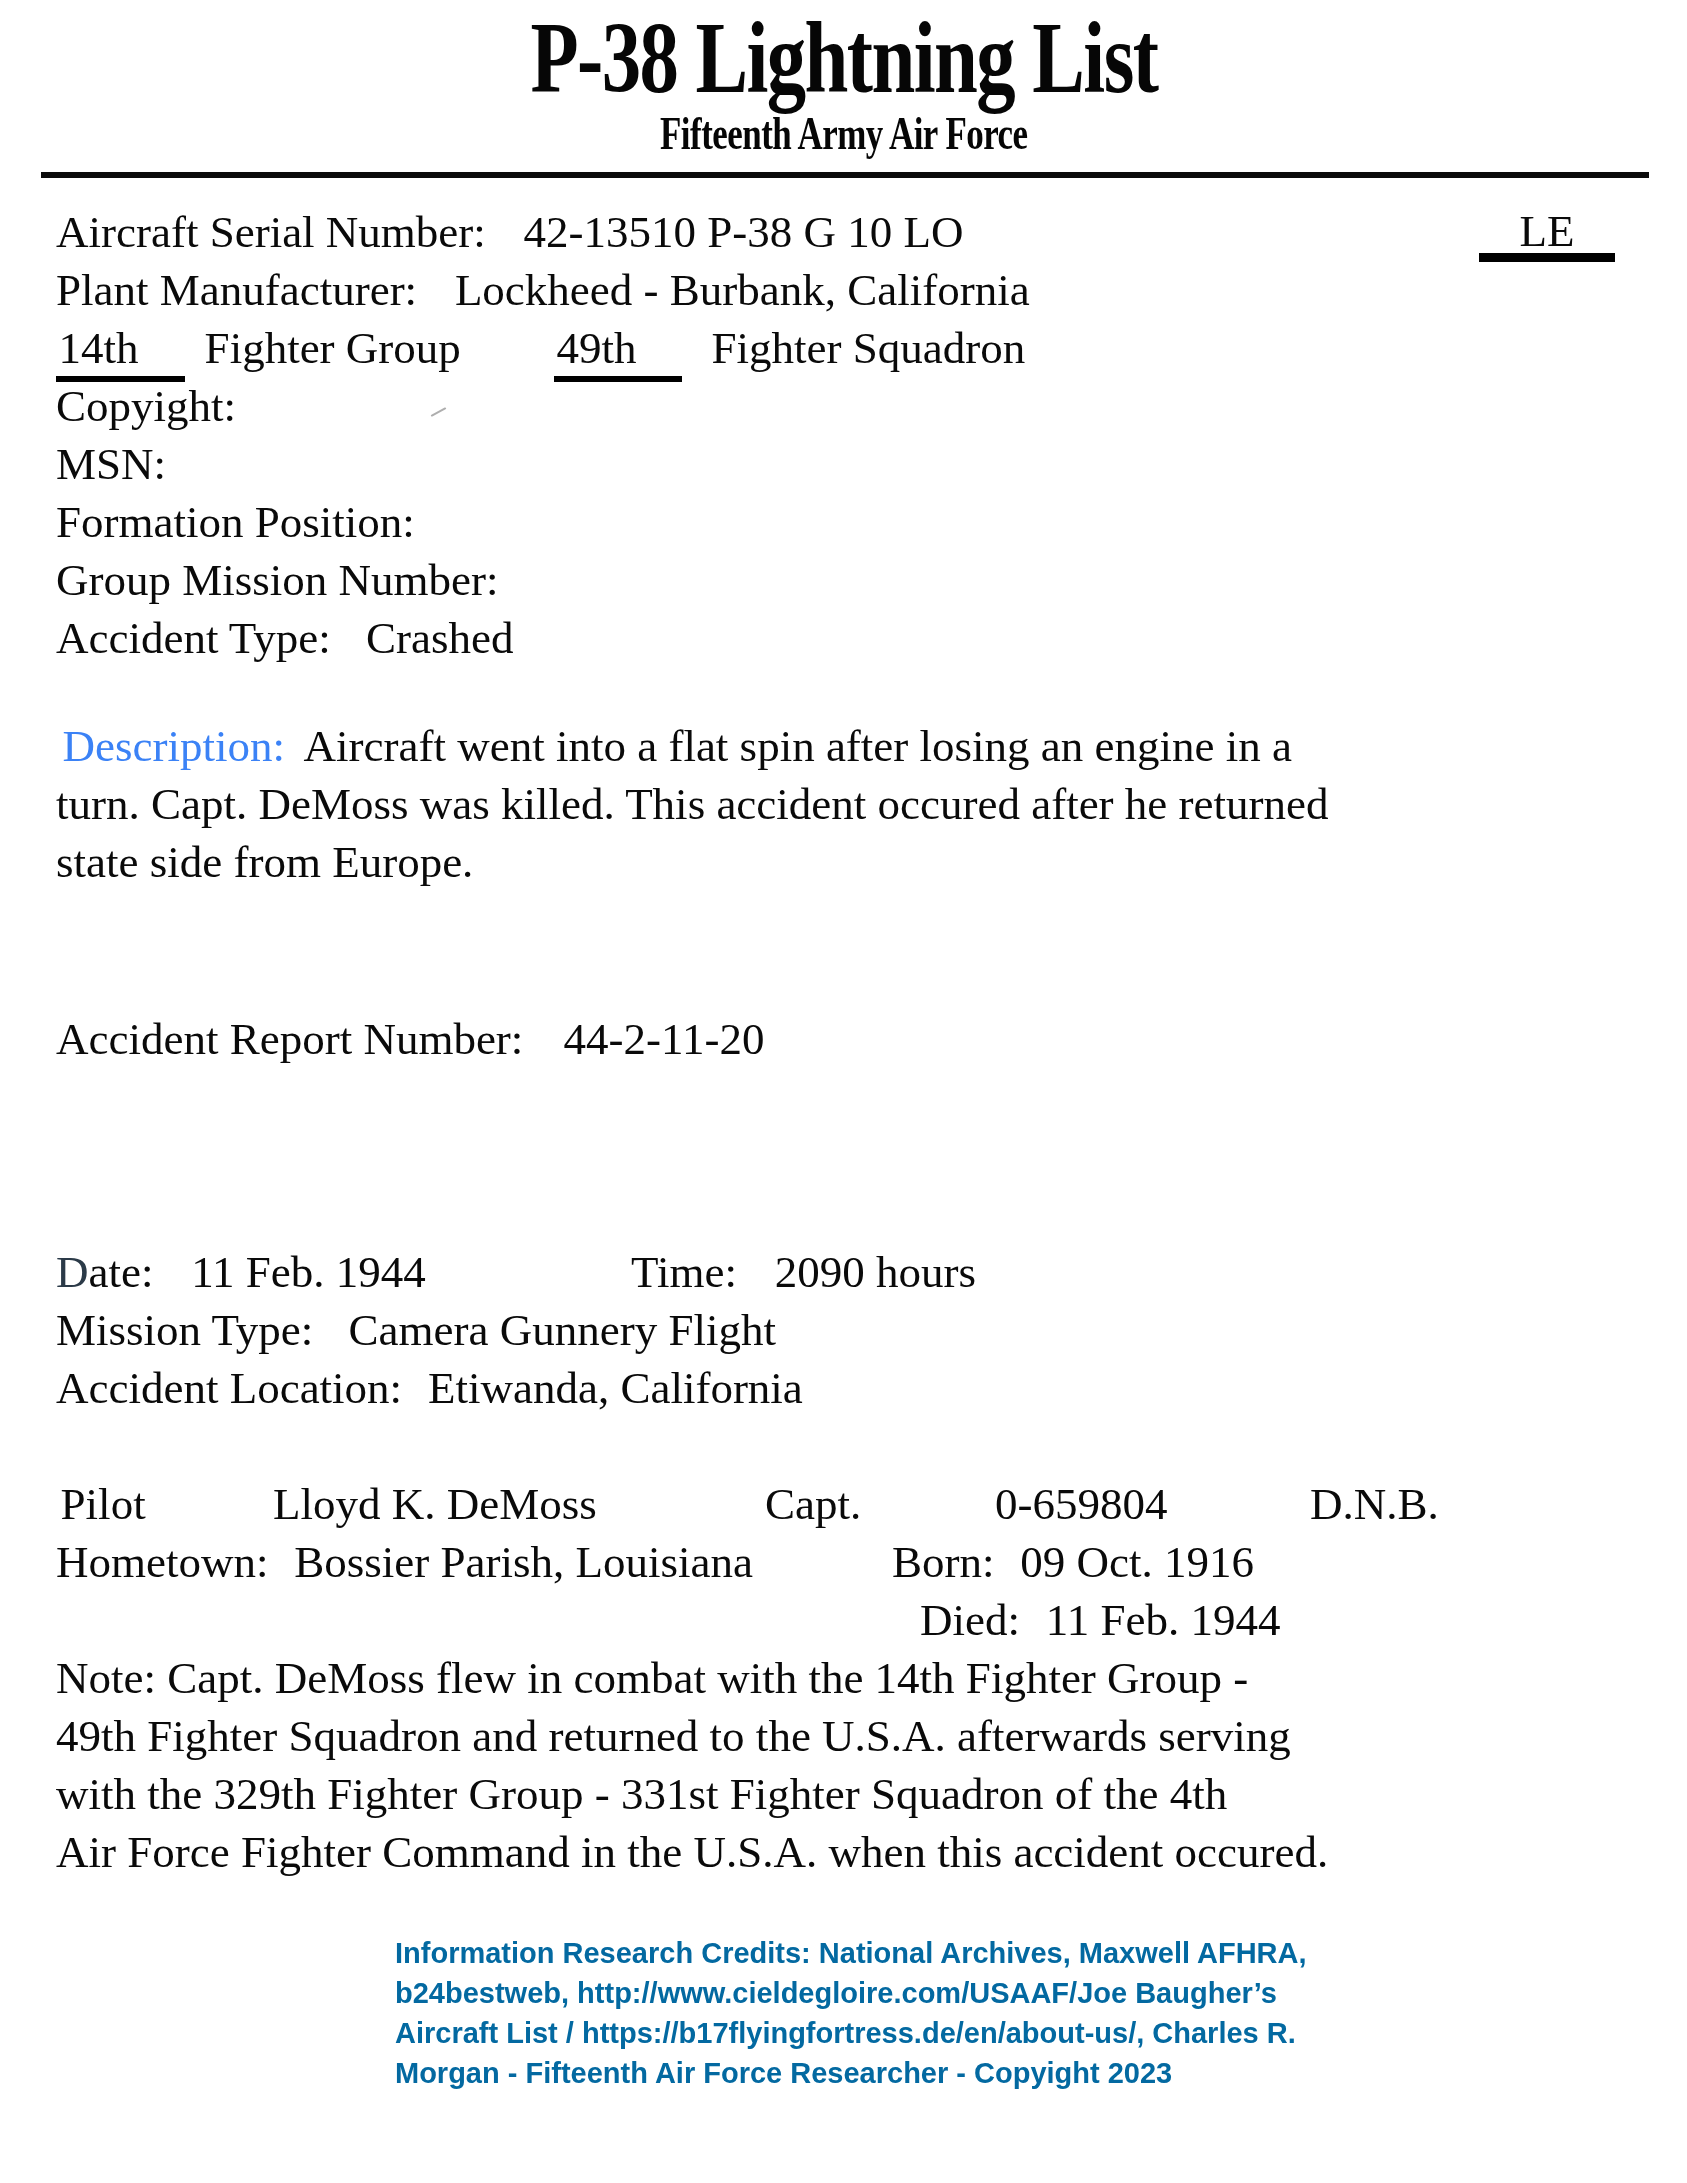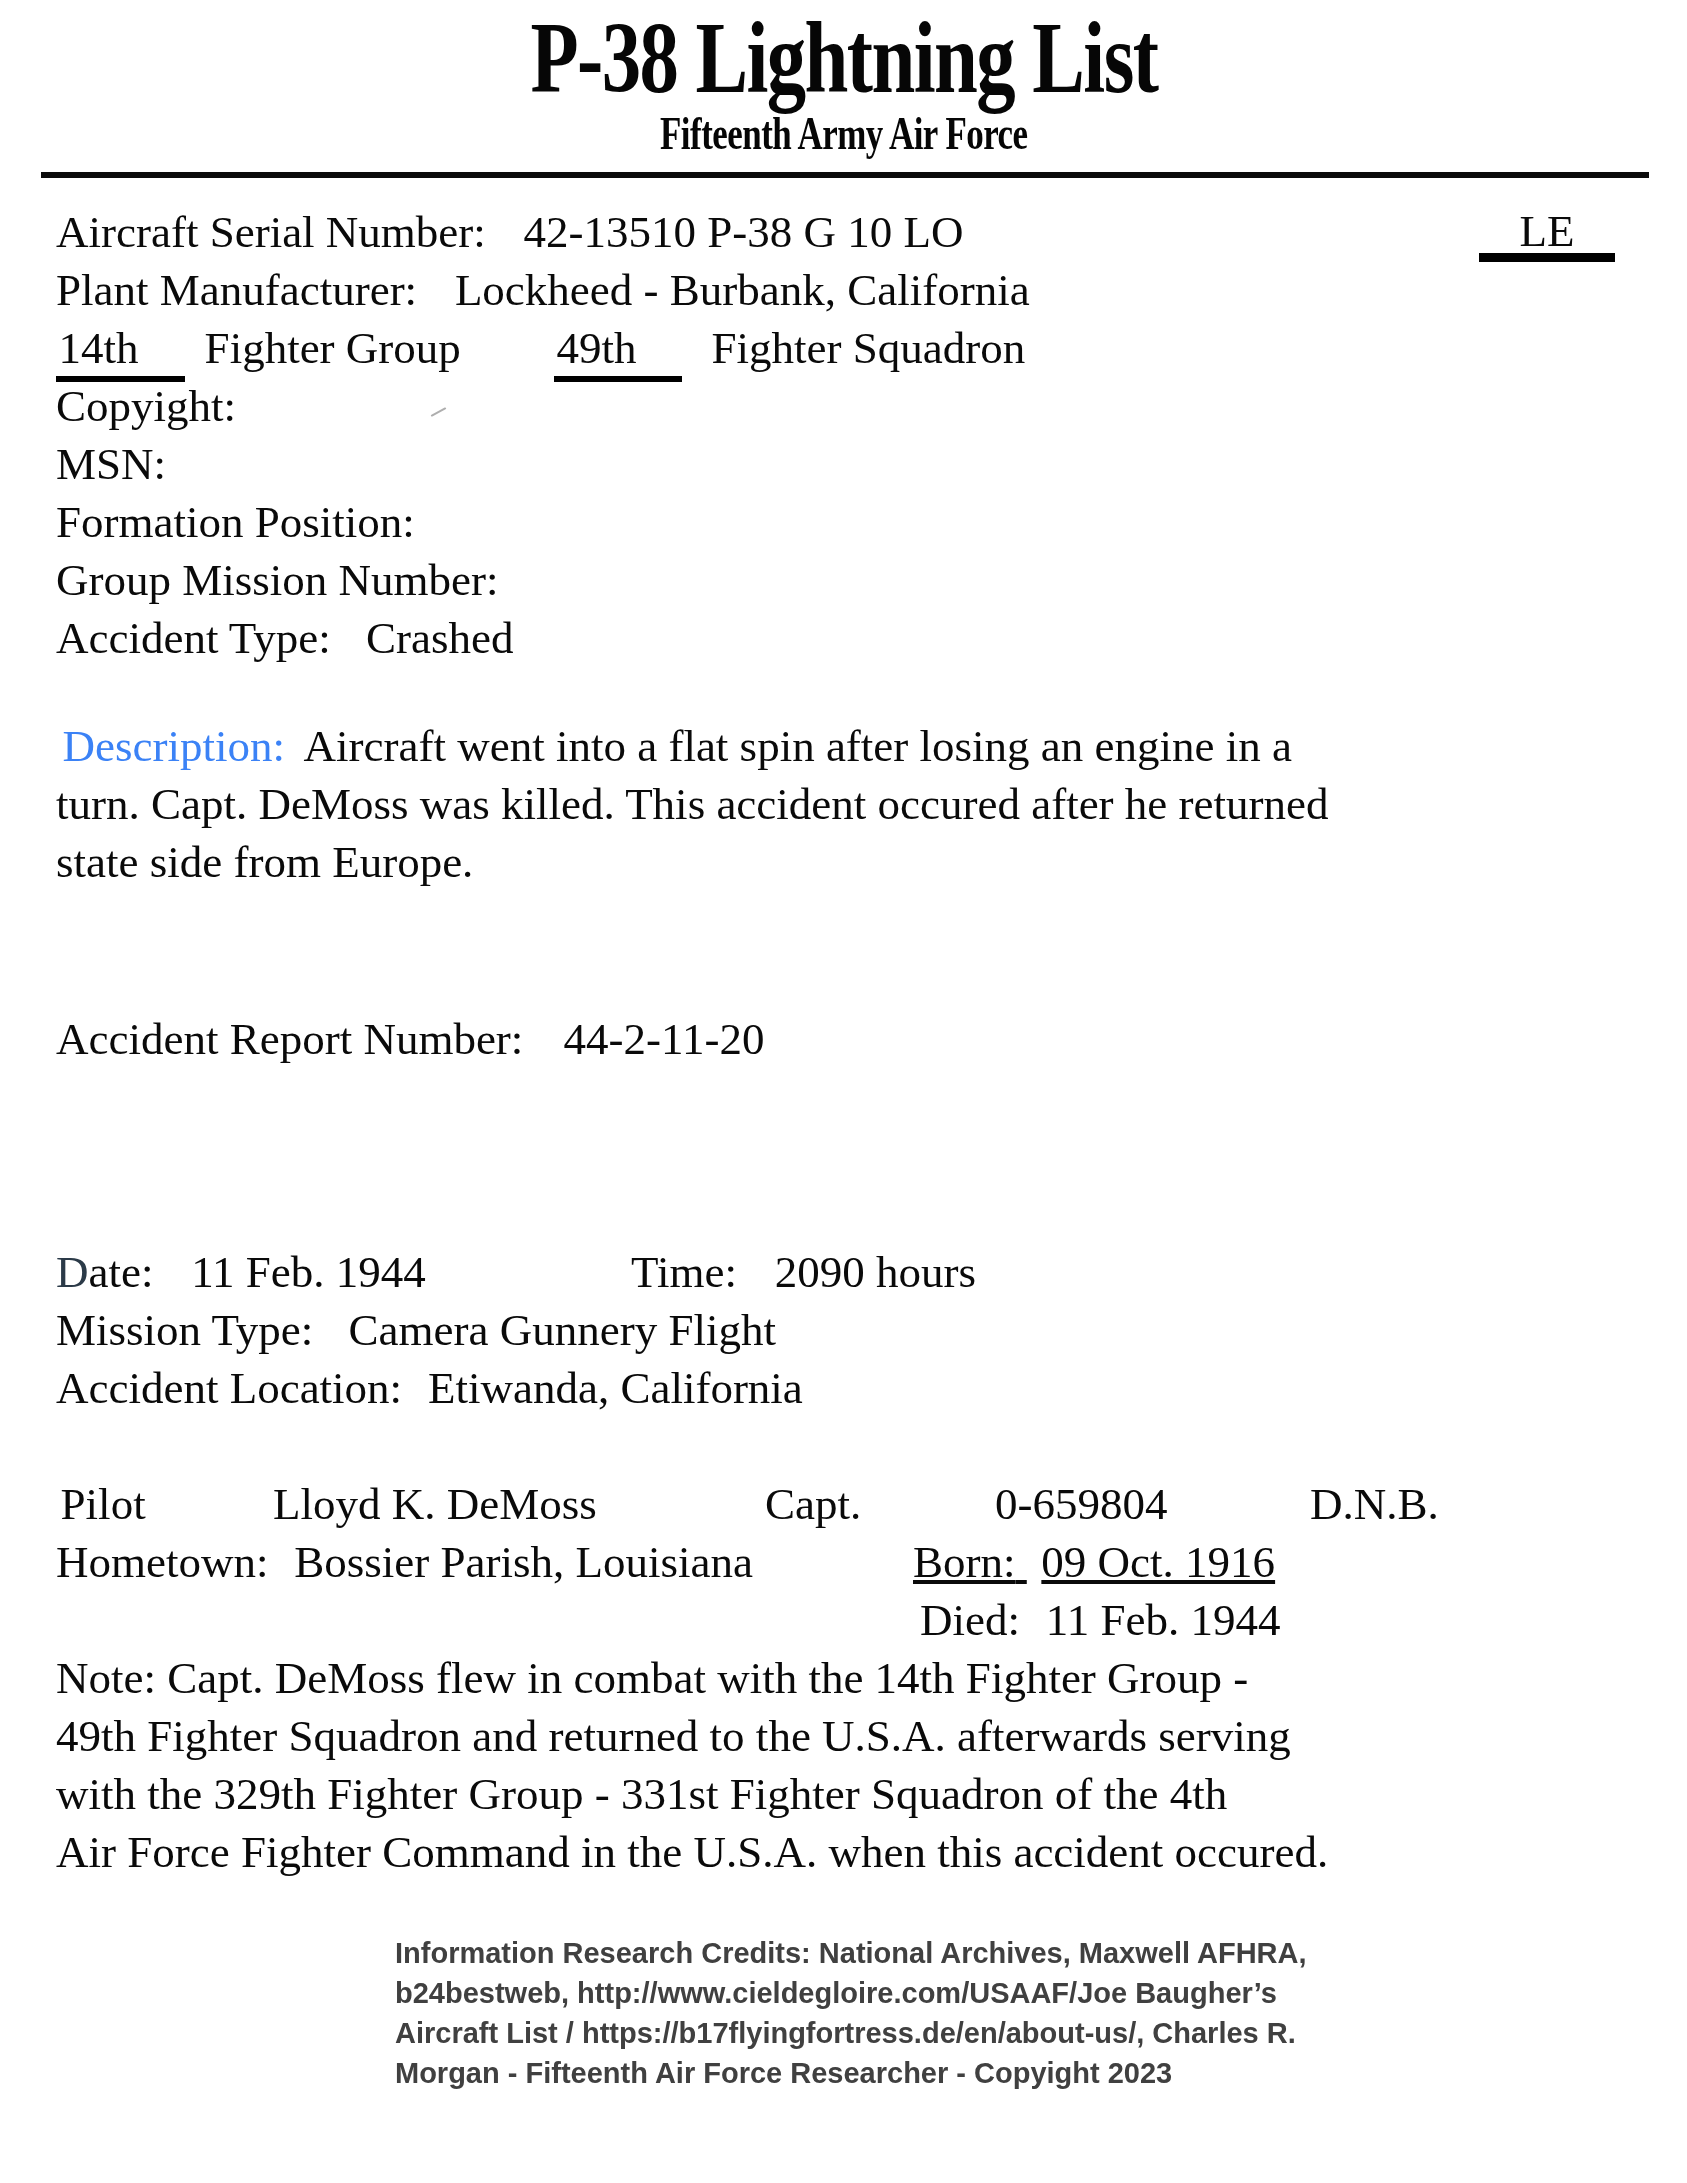--- a/index.html
+++ b/index.html
@@ -72,33 +72,33 @@
   .info{ margin-top:25px; }
   .desc{ margin-top:50px; }
   .report{ margin-top:119px; }
   .mission{ margin-top:175px; }
   .pilot{ margin-top:58px; }
   .note{ margin-top:0; }
 
   
   .abs{ position:absolute; top:0; }
   .col-time{ left:575px; }
-  .col-born{ left:857px;text-decoration:underline; }
+  .col-born{ left:836px; }
   .col-died{ left:864px; }
   .col-name{ left:217px; }
   .col-rank{ left:709px; }
   .col-svc{ left:939px; }
   .col-status{ left:1254px; }
 
   
   .footer{
     margin-top:52px; margin-left:339px;
     font-family:"Liberation Sans", sans-serif;
     font-weight:bold; font-size:29px; line-height:40px;
-    color:#404040; letter-spacing:0px;
+    color:#0369a1; letter-spacing:0px;
   }
   .footer .tline{ height:40px; }
 </style>
 </head>
 <body>
 
 <div class="page">
 
   <div>
     <div class="title-row">

